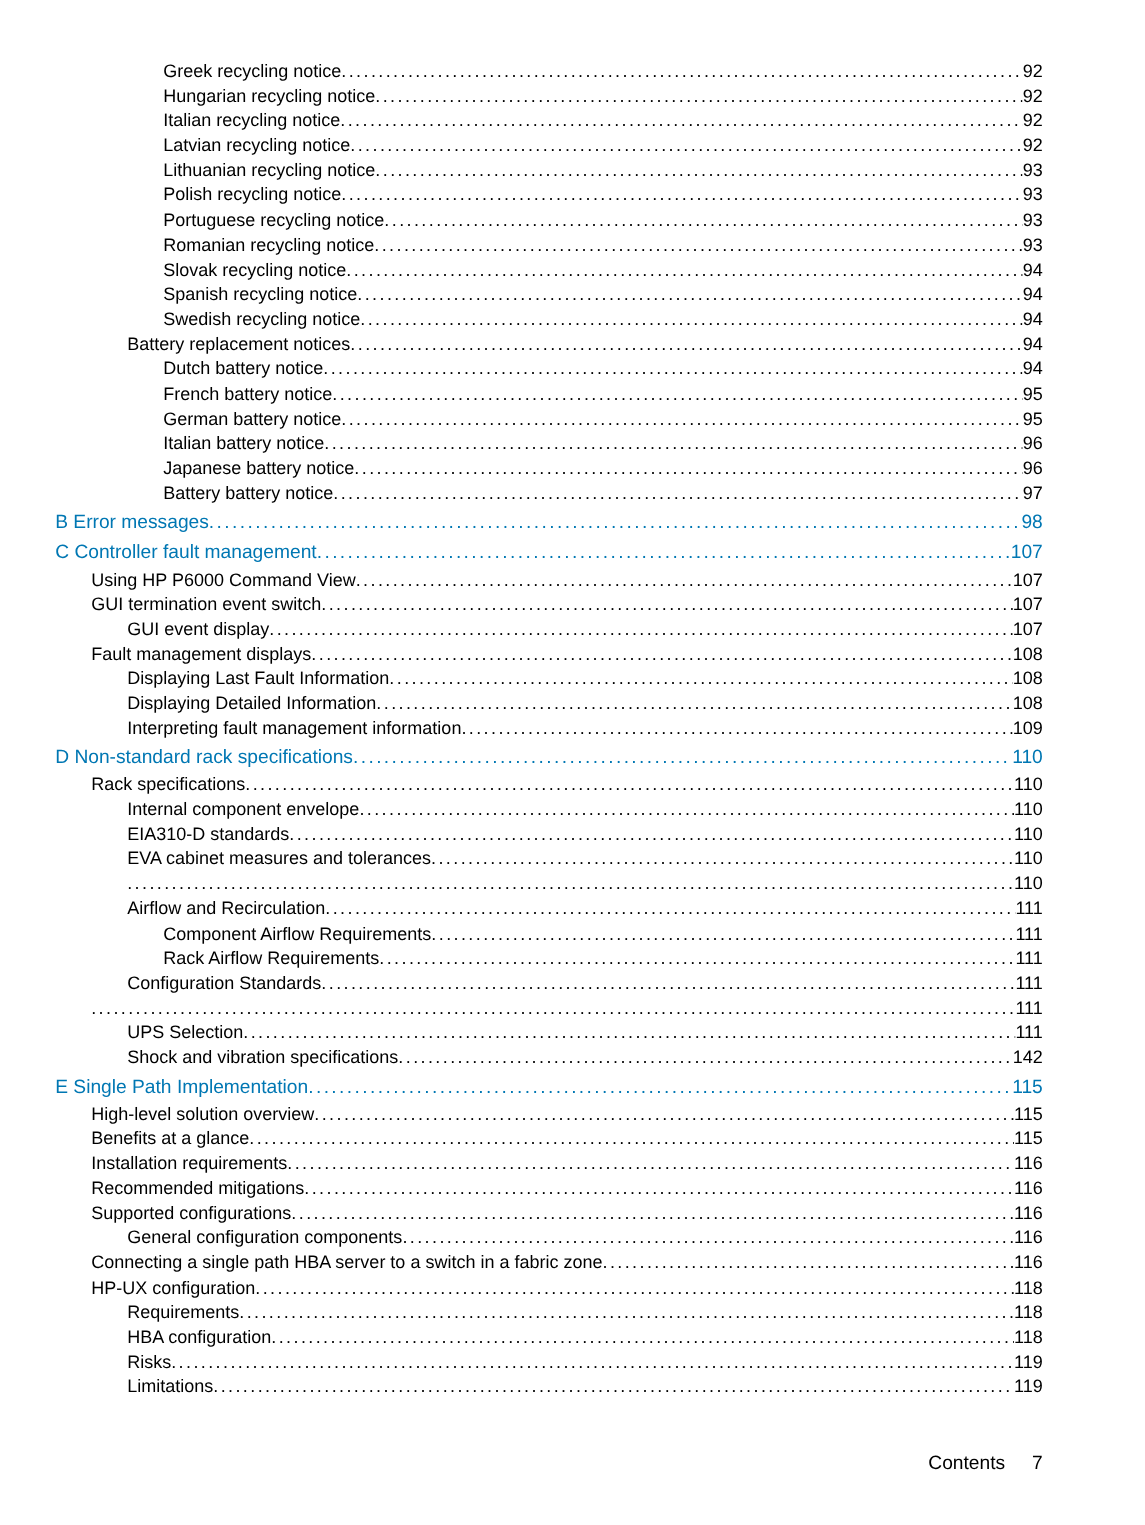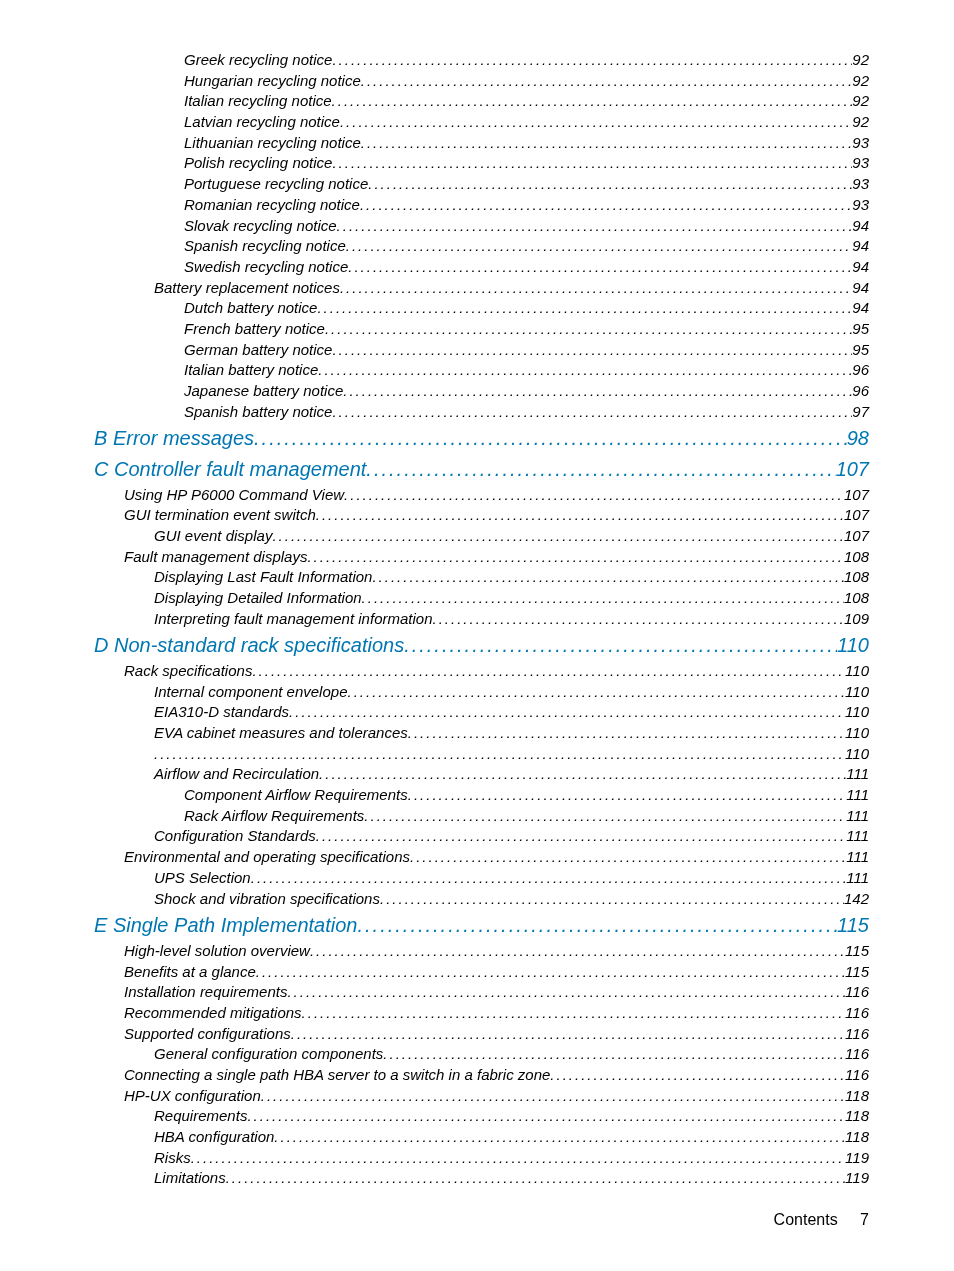--- a/index.html
+++ b/index.html
@@ -5,33 +5,32 @@
   * { box-sizing: border-box; margin: 0; padding: 0; }
   body {
     background: #ffffff;
     width: 954px;
     height: 1271px;
     font-family: Arial, Helvetica, sans-serif;
     position: relative;
     color: #000000;
   }
   .page {
-    padding: 50px 85px 0 94px;
-    font-style: italic;
+    padding: 50px 85px 0 46px;
   }
   .toc-line {
     display: flex;
     align-items: baseline;
     white-space: nowrap;
     font-size: 15px;
     line-height: 1.38;
     color: #000000;
   }
   .toc-line.heading {
-    font-size: 20px;
+    font-size: 16px;
     color: #0077b3;
     margin-top: 3px;
     margin-bottom: 1px;
   }
   .toc-title { flex: 0 0 auto; }
   .toc-leader {
     flex: 1 1 auto;
     overflow: hidden;
     letter-spacing: 2px;
   }
@@ -136,21 +135,21 @@
         <span class="toc-title">Italian battery notice</span>
         <span class="toc-leader"></span>
         <span class="toc-page">96</span>
       </div>
       <div class="toc-line indent-3">
         <span class="toc-title">Japanese battery notice</span>
         <span class="toc-leader"></span>
         <span class="toc-page">96</span>
       </div>
       <div class="toc-line indent-3">
-        <span class="toc-title">Spanish battery notice</span>
+        <span class="toc-title">Battery battery notice</span>
         <span class="toc-leader"></span>
         <span class="toc-page">97</span>
       </div>
       <div class="toc-line indent-0 heading">
         <span class="toc-title">B Error messages</span>
         <span class="toc-leader"></span>
         <span class="toc-page">98</span>
       </div>
       <div class="toc-line indent-0 heading">
         <span class="toc-title">C Controller fault management</span>
@@ -235,21 +234,20 @@
         <span class="toc-title">Rack Airflow Requirements</span>
         <span class="toc-leader"></span>
         <span class="toc-page">111</span>
       </div>
       <div class="toc-line indent-2">
         <span class="toc-title">Configuration Standards</span>
         <span class="toc-leader"></span>
         <span class="toc-page">111</span>
       </div>
       <div class="toc-line indent-1">
-        <span class="toc-title">Environmental and operating specifications</span>
         <span class="toc-leader"></span>
         <span class="toc-page">111</span>
       </div>
       <div class="toc-line indent-2">
         <span class="toc-title">UPS Selection</span>
         <span class="toc-leader"></span>
         <span class="toc-page">111</span>
       </div>
       <div class="toc-line indent-2">
         <span class="toc-title">Shock and vibration specifications</span>

